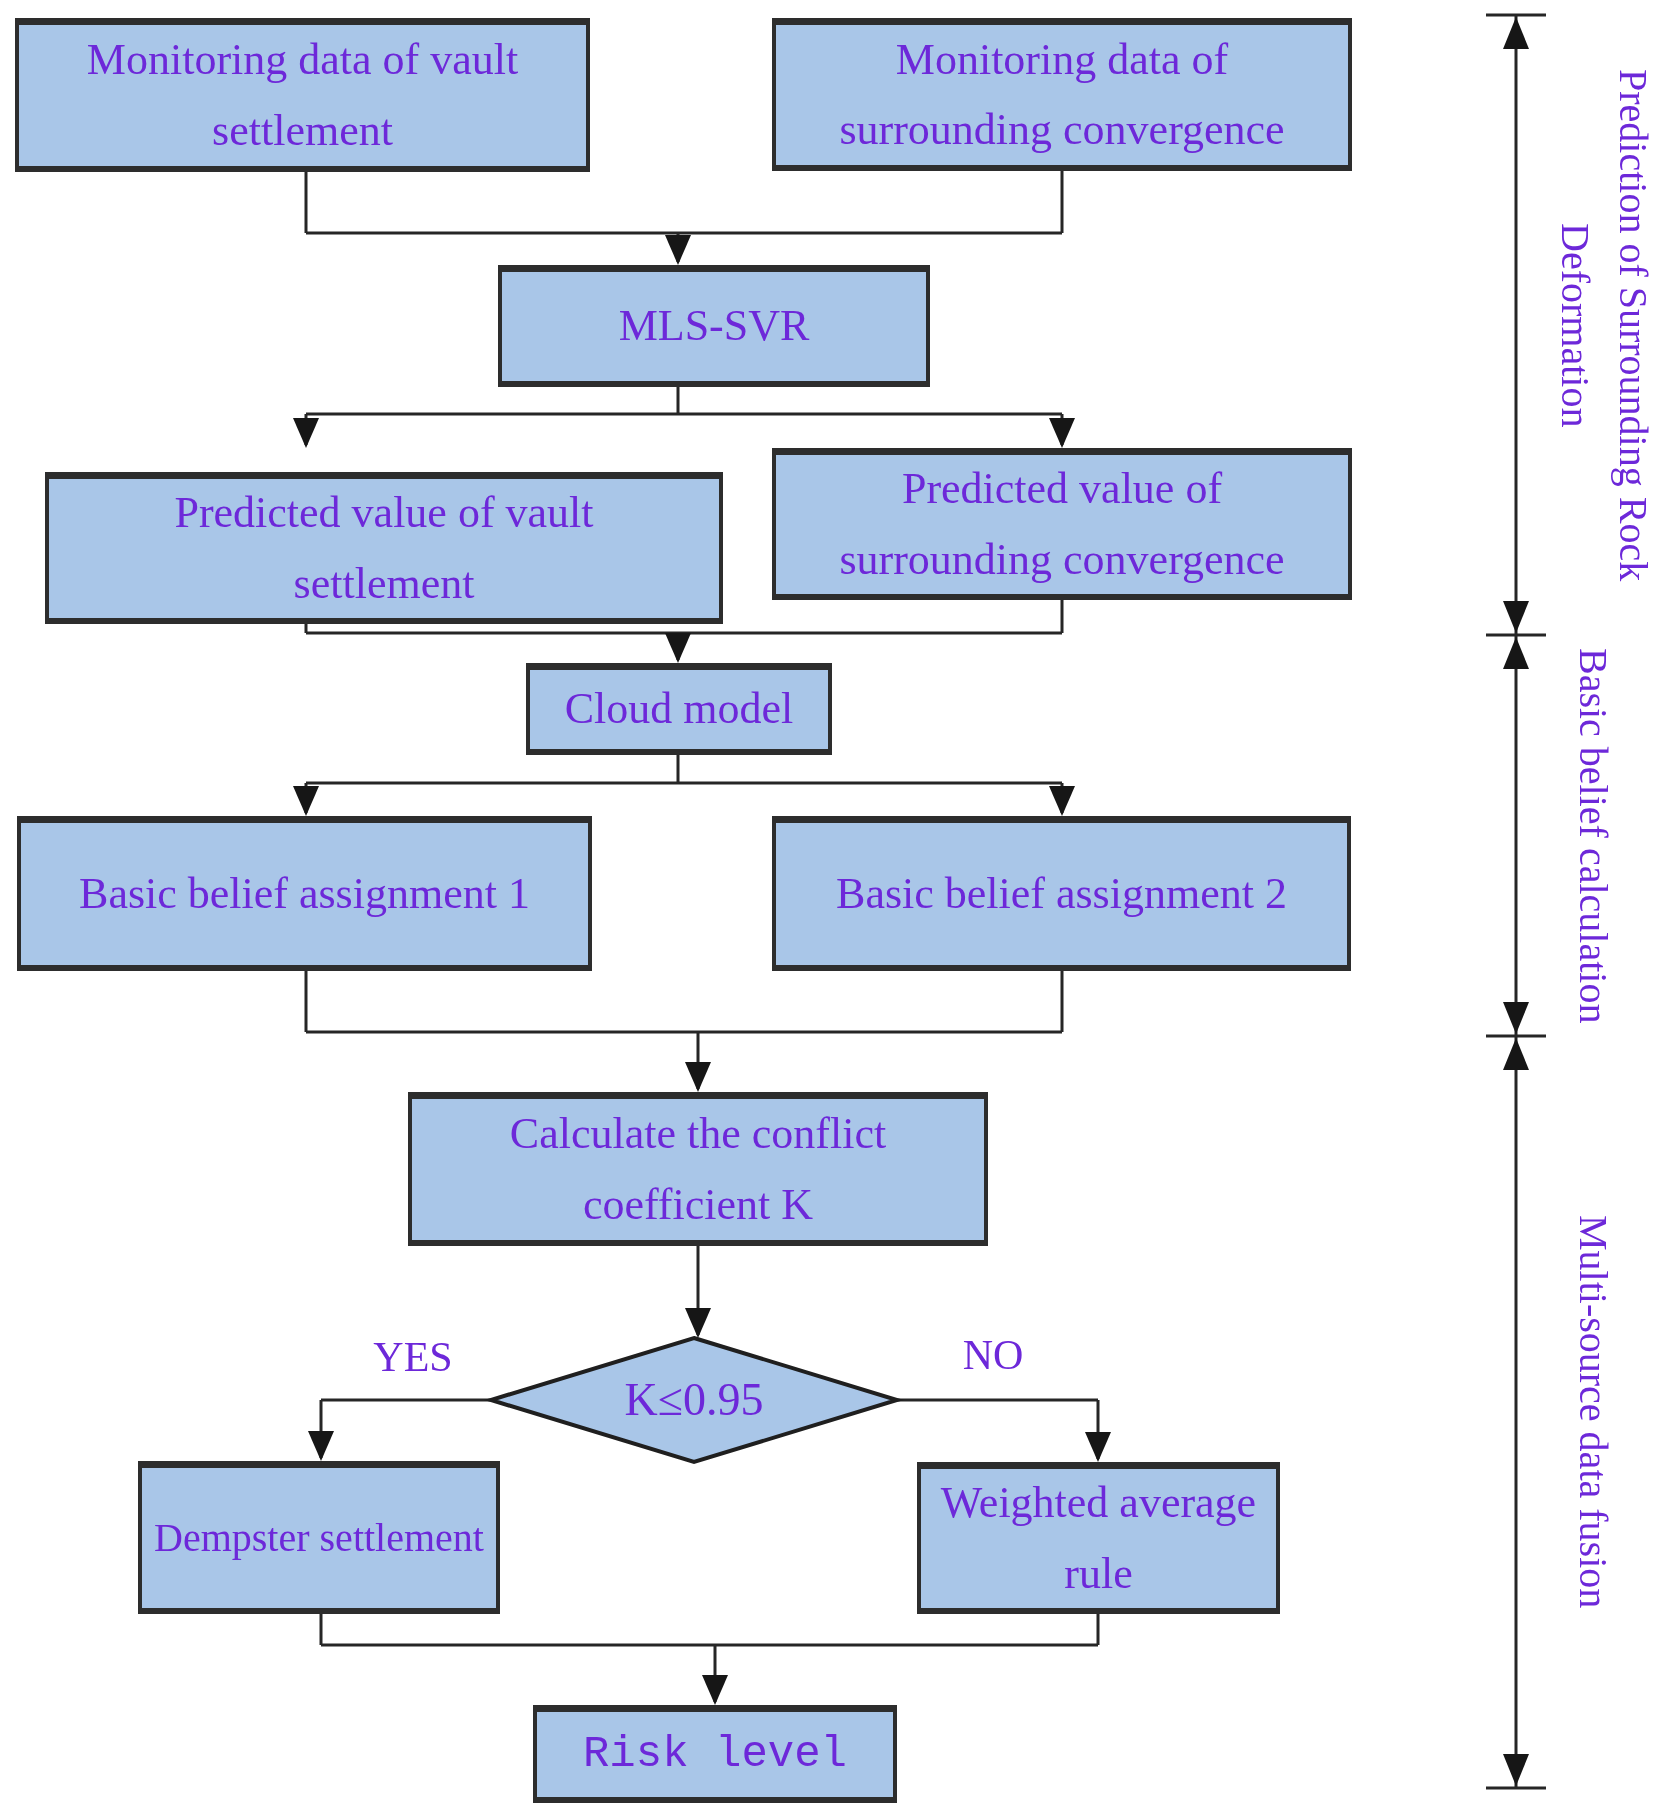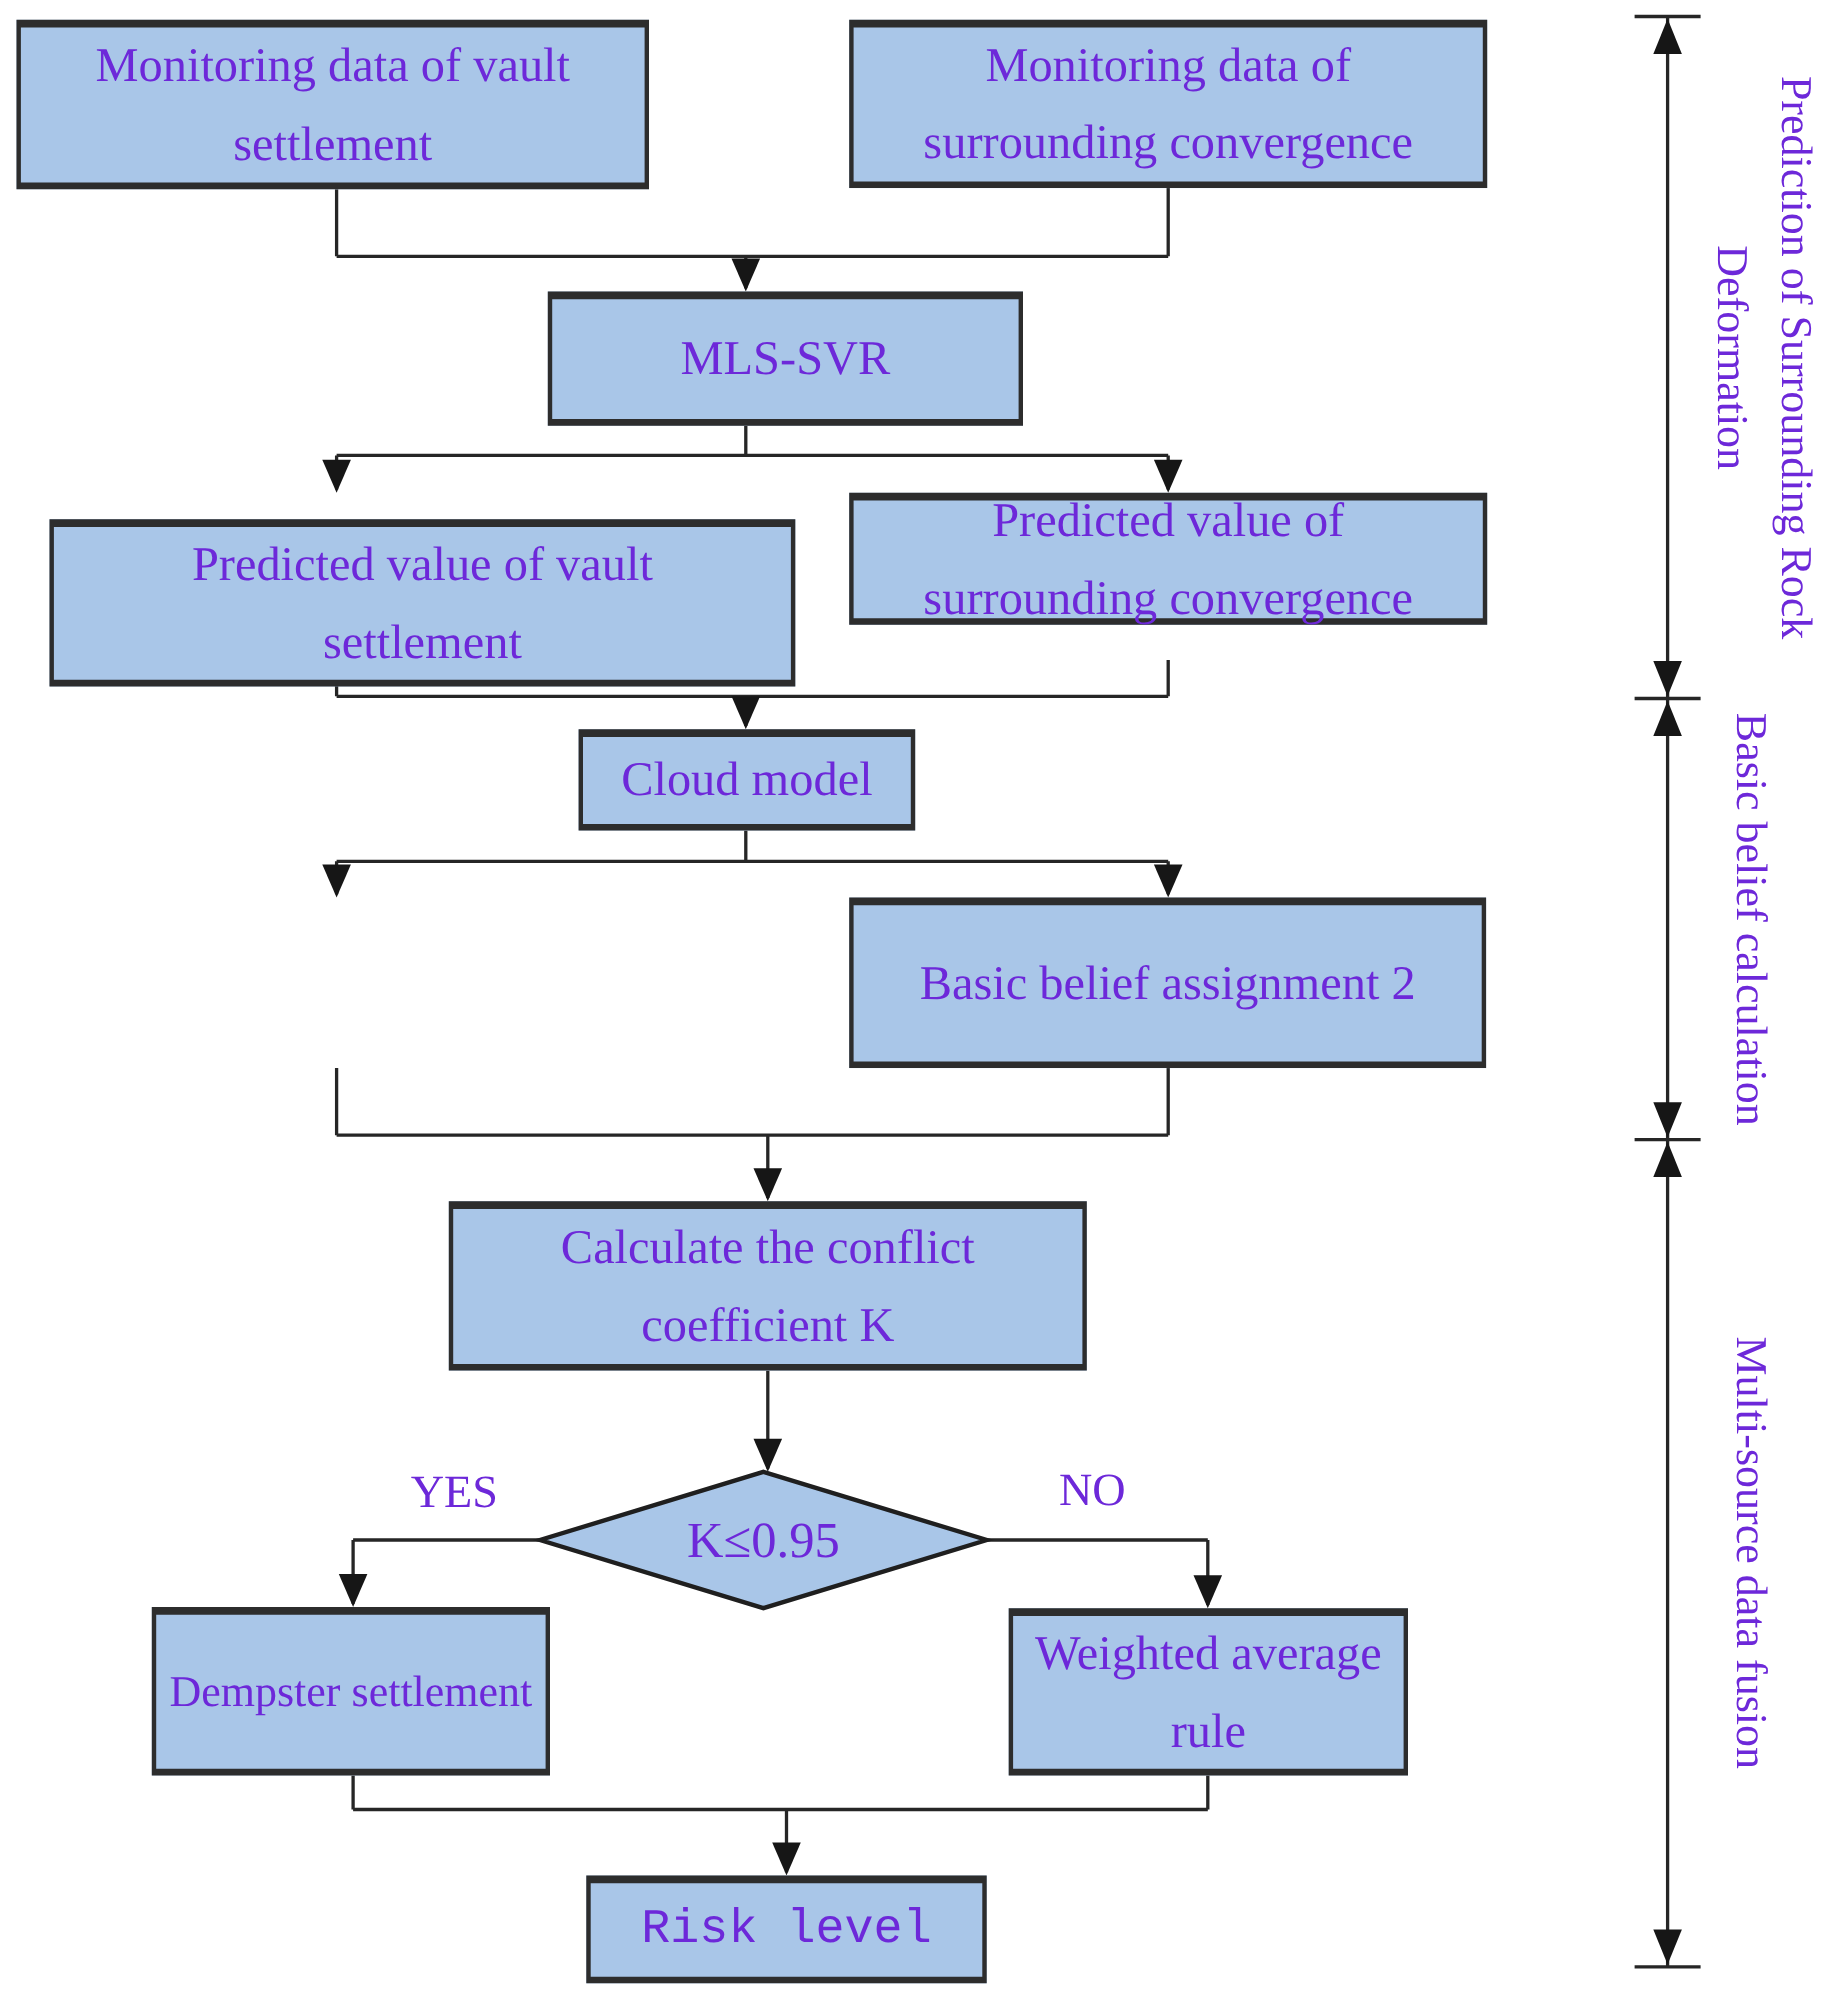--- a/index.html
+++ b/index.html
@@ -23,21 +23,21 @@
     text-align:center;
     white-space:pre-line;
     font-size:44px;line-height:1.6;
     padding:0 6px;
   }
   
   .n-monitoring-vault{left:15px;top:18px;width:575px;height:154px;}
   .n-monitoring-conv{left:772px;top:18px;width:580px;height:153px;}
   .n-mls-svr{left:498px;top:265px;width:432px;height:122px;}
   .n-predicted-vault{left:17px;top:472px;width:678px;height:152px;margin-left:28px;}
-  .n-predicted-conv{left:772px;top:448px;width:580px;height:120px;}
+  .n-predicted-conv{left:772px;top:448px;width:580px;height:152px;}
   .n-cloud-model{left:526px;top:663px;width:306px;height:92px;}
   .n-bba1{left:17px;top:816px;width:575px;height:155px;}
   .n-bba2{left:772px;top:816px;width:579px;height:155px;}
   .n-calculate-k{left:408px;top:1092px;width:580px;height:154px;}
   .n-dempster{left:138px;top:1461px;width:362px;height:153px;font-size:40px;}
   .n-weighted{left:917px;top:1462px;width:363px;height:152px;}
   .n-risk{left:533px;top:1705px;width:364px;height:98px;font-family:Liberation Mono, monospace;}
   .float-label{
     position:absolute;
     display:flex;align-items:center;justify-content:center;
@@ -121,20 +121,21 @@
   <div class="node n-monitoring-vault">Monitoring data of vault
 settlement</div>
   <div class="node n-monitoring-conv">Monitoring data of
 surrounding convergence</div>
   <div class="node n-mls-svr">MLS-SVR</div>
   <div class="node n-predicted-vault">Predicted value of vault
 settlement</div>
   <div class="node n-predicted-conv">Predicted value of
 surrounding convergence</div>
   <div class="node n-cloud-model">Cloud model</div>
+  <div class="node n-bba1">Basic belief assignment 1</div>
   <div class="node n-bba2">Basic belief assignment 2</div>
   <div class="node n-calculate-k">Calculate the conflict
 coefficient K</div>
   <div class="node n-dempster">Dempster settlement</div>
   <div class="node n-weighted">Weighted average
 rule</div>
   <div class="node n-risk">Risk level</div>
 
   <div class="float-label l-k">K≤0.95</div>
   <div class="float-label l-yes">YES</div>

